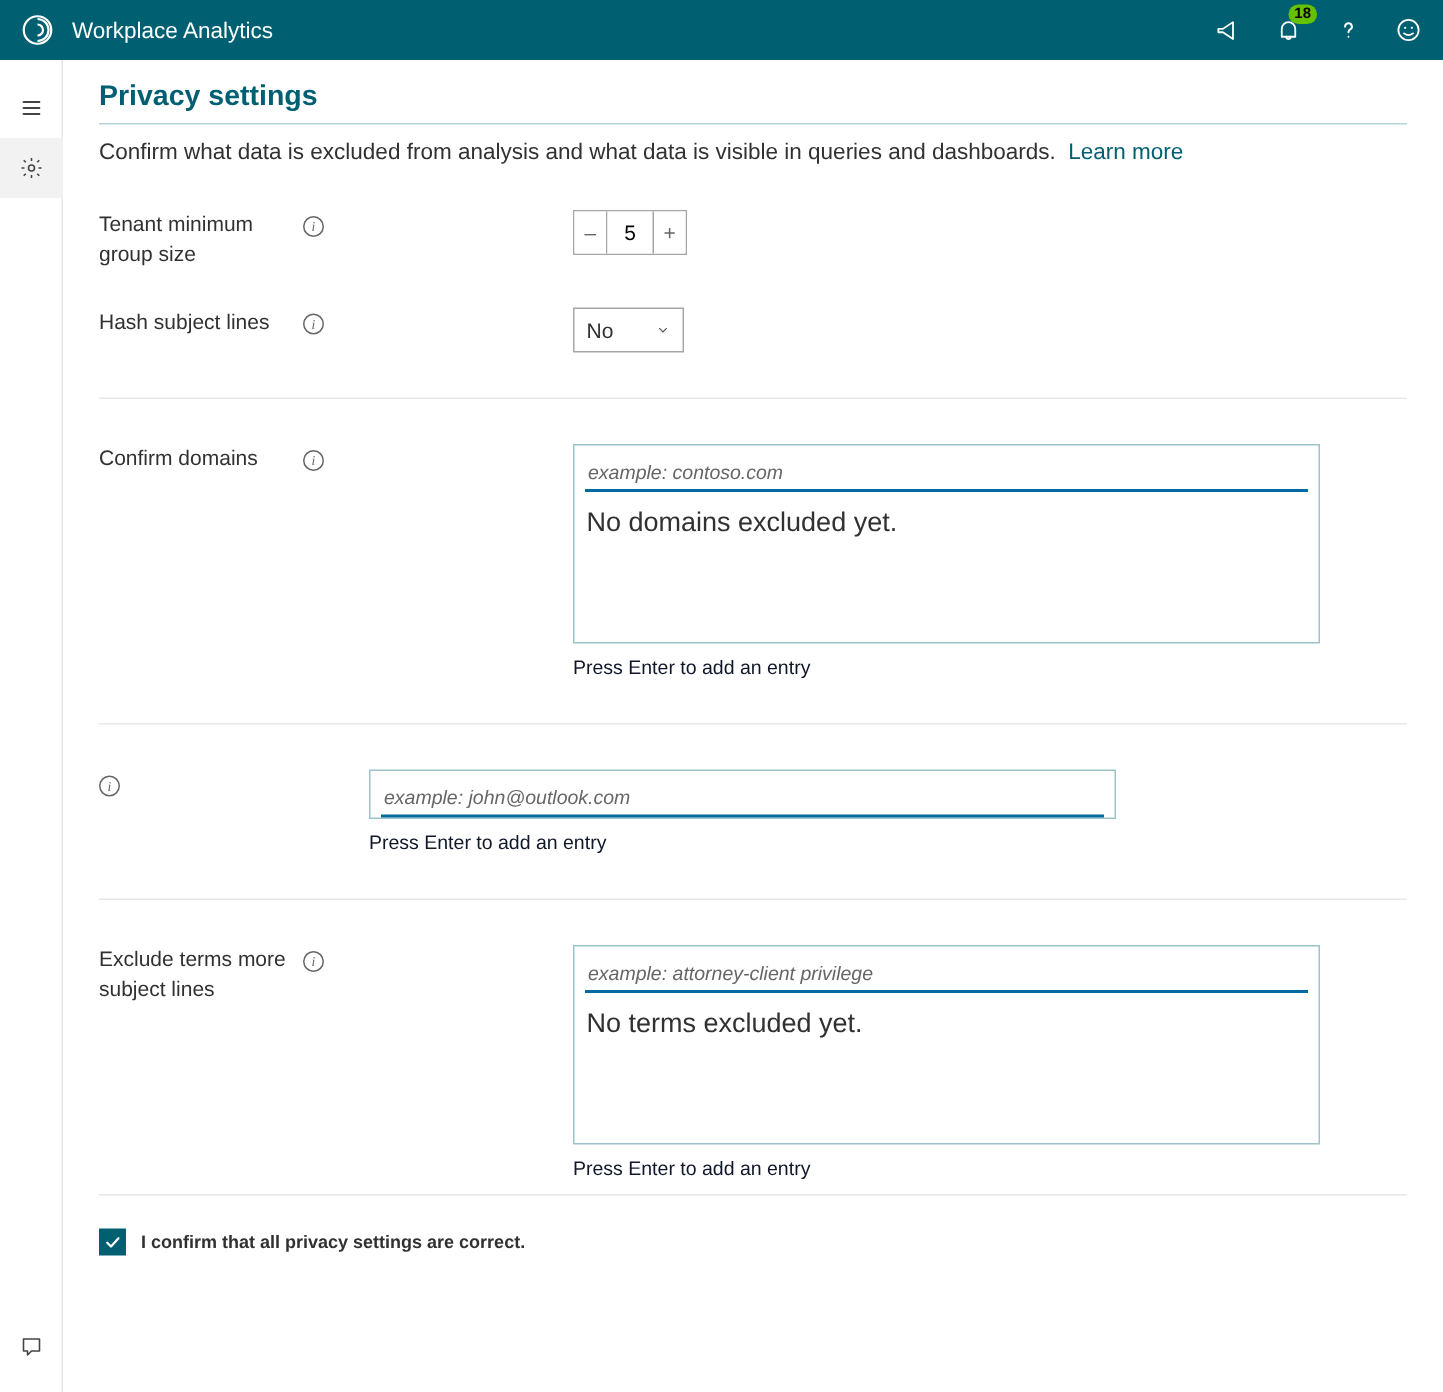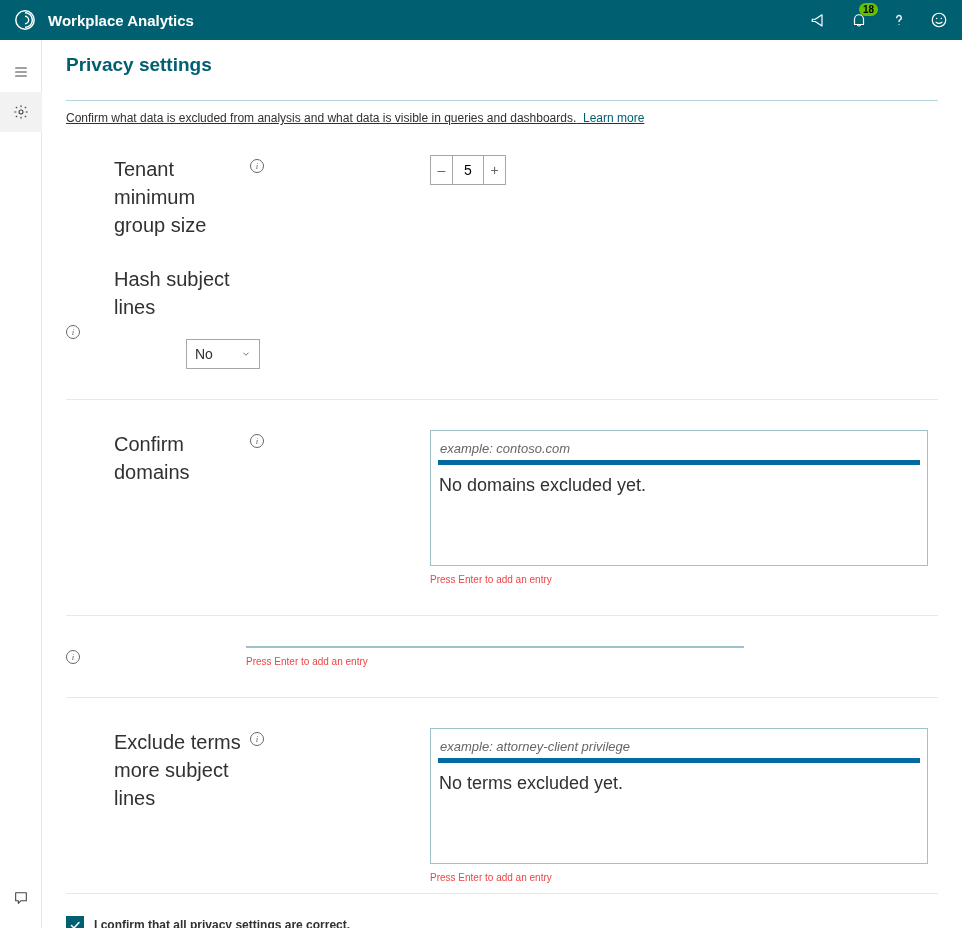--- a/index.html
+++ b/index.html
@@ -18,21 +18,21 @@
     color: #fff;
     display: flex;
     align-items: center;
     padding: 0 14px;
   }
   .logo-box {
     display: flex;
     align-items: center;
   }
   .logo-svg { width: 22px; height: 22px; margin-right: 12px; }
-  .app-title { font-size: 15px; font-weight: 700; }
+  .app-title { font-size: 15px; font-weight: 400; }
   .header-spacer { flex: 1; }
   .header-icons { display: flex; align-items: center; gap: 22px; }
   .header-icons .hicon { position: relative; cursor: pointer; }
   .badge {
     position: absolute;
     top: -8px; right: -10px;
     background: #65c100;
     color: #000;
     font-size: 10px;
     font-weight: 600;
@@ -61,41 +61,39 @@
   .side-bottom { margin-top: auto; margin-bottom: 10px; }
   .main {
     flex: 1;
     padding: 14px 24px 0 24px;
     overflow-y: auto;
   }
   h1.page-title {
     font-size: 19px;
     font-weight: 600;
     color: #006072;
-    padding-bottom: 24px;
+    padding-bottom: 6px;
     border-bottom: 1px solid #b3d5db;
   }
   .page-desc {
     margin-top: 10px;
-    font-size: 12px;
-    color: #323130;
-    text-decoration: underline;
+    font-size: 15px;
+    color: #323130;
   }
   .page-desc a { color: #006072; text-decoration: none; font-weight: 400; }
   .section {
     border-bottom: 1px solid #e8e8e8;
     padding: 30px 0 30px 0;
   }
   .section.last { border-bottom: none; padding-bottom: 10px; }
   .row { display: flex; }
-  .row + .row { margin-top: 26px; flex-direction: column; }
+  .row + .row { margin-top: 26px; }
   .label-col {
     width: 136px;
-    margin-left: 48px;
-    font-size: 20px;
+    font-size: 14px;
     color: #323130;
     line-height: 1.4;
   }
   .info-col { width: 60px; padding-top: 1px; }
   .info-icon {
     width: 14px; height: 14px;
     border: 1px solid #666;
     border-radius: 50%;
     display: inline-flex;
     align-items: center; justify-content: center;
@@ -141,39 +139,39 @@
     justify-content: flex-end;
   }
   .select .chev { margin-left: auto; }
   .exclude-box {
     border: 1px solid #9cc3ca;
     background: #fff;
     width: 498px;
   }
   .exclude-input {
     border: none;
-    border-bottom: 5px solid #0369a1;
+    border-bottom: 2px solid #0369a1;
     width: calc(100% - 14px);
     margin: 6px 7px 0 7px;
     padding: 4px 2px;
     font-size: 13px;
     color: #701a75;
     outline: none;
     background: transparent;
   }
   .exclude-input::placeholder { color: #666; font-style: italic; }
   .exclude-body {
     padding: 10px 8px;
     min-height: 100px;
     font-size: 18px;
     color: #323130;
   }
   .hint {
-    font-size: 10px;
-    color: #ef4444;
+    font-size: 13px;
+    color: #0f172a;
     margin-top: 8px;
   }
   .confirm-row {
     display: flex;
     align-items: center;
     gap: 10px;
     margin-top: 4px;
   }
   .checkbox {
     width: 18px; height: 18px;
@@ -304,20 +302,21 @@
           <div class="hint">Press Enter to add an entry</div>
         </div>
       </div>
     </div>
 
     <div class="section">
       <div class="row">
         <div class="info-col"><span class="info-icon">i</span></div>
         <div class="ctrl-col" style="padding-left:120px;">
           <div class="exclude-box">
+            <input class="exclude-input" placeholder="example: john@outlook.com" style="">
           </div>
           <div class="hint">Press Enter to add an entry</div>
         </div>
       </div>
     </div>
 
     <div class="section last">
       <div class="row">
         <div class="label-col">Exclude terms more subject lines</div>
         <div class="info-col"><span class="info-icon">i</span></div>

